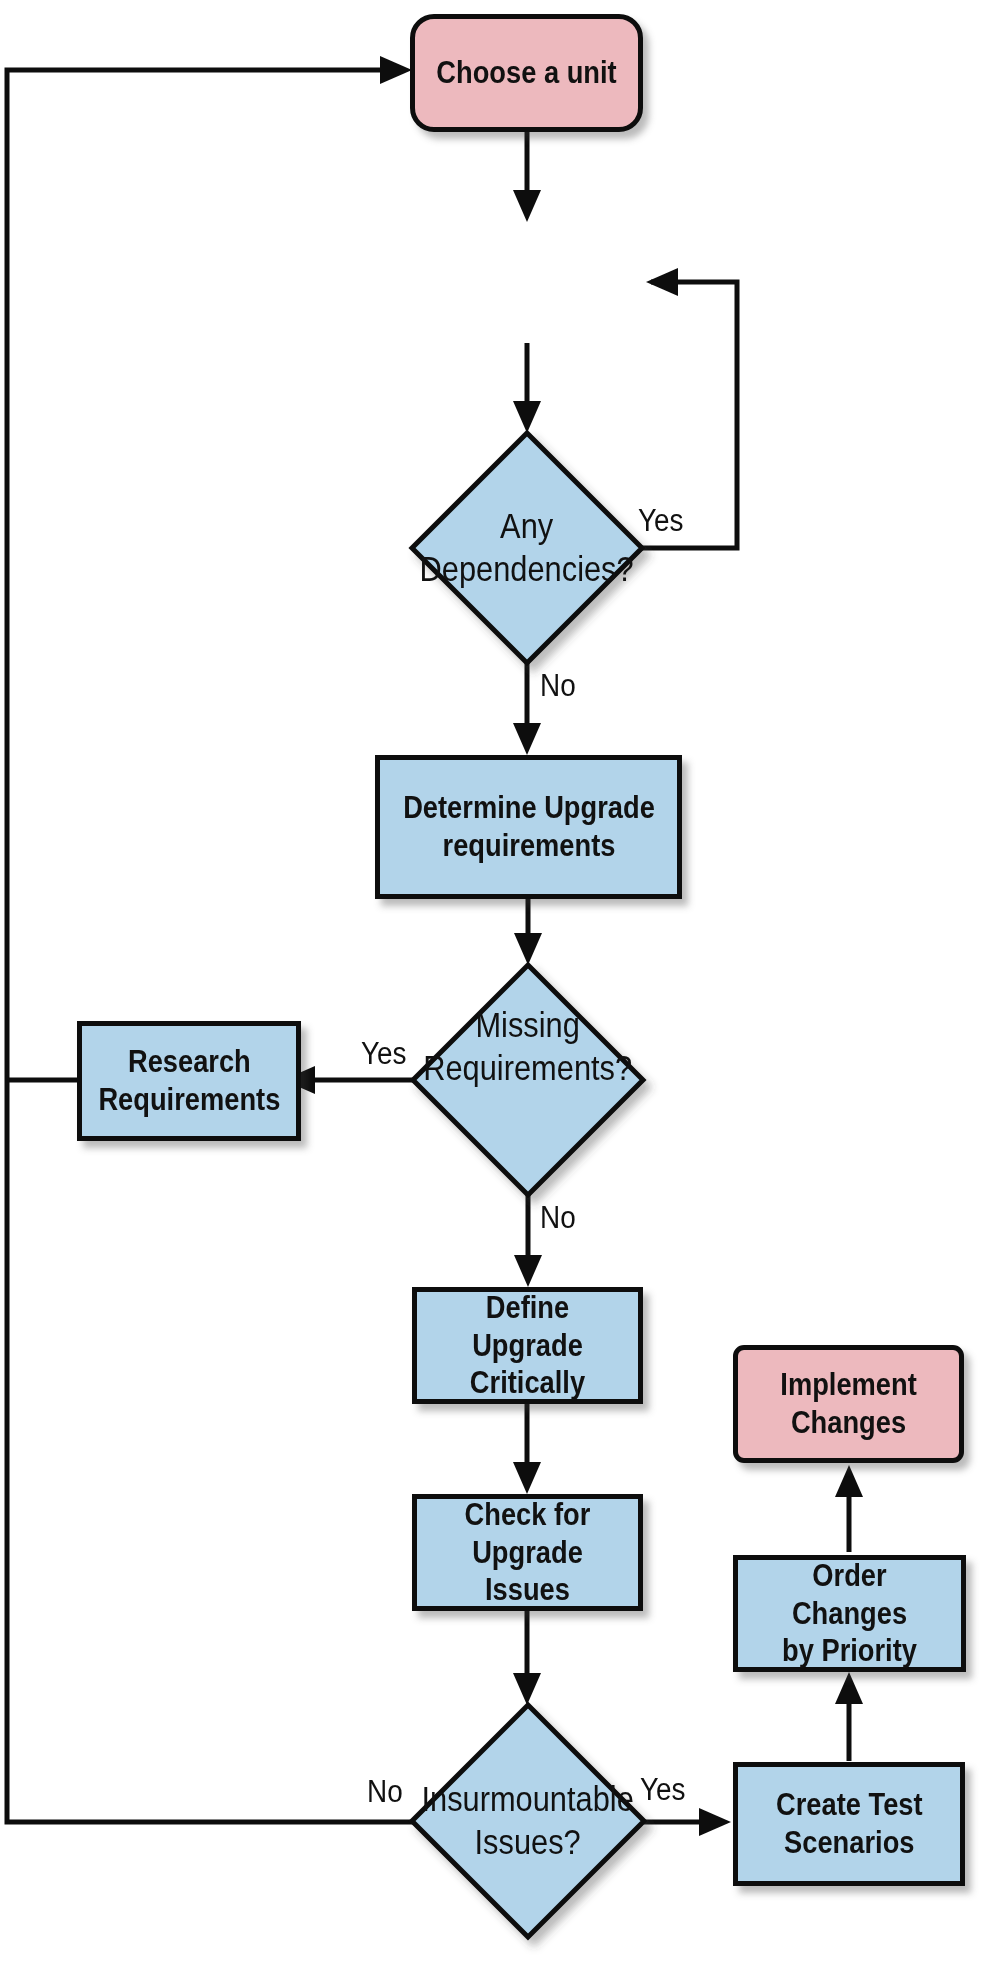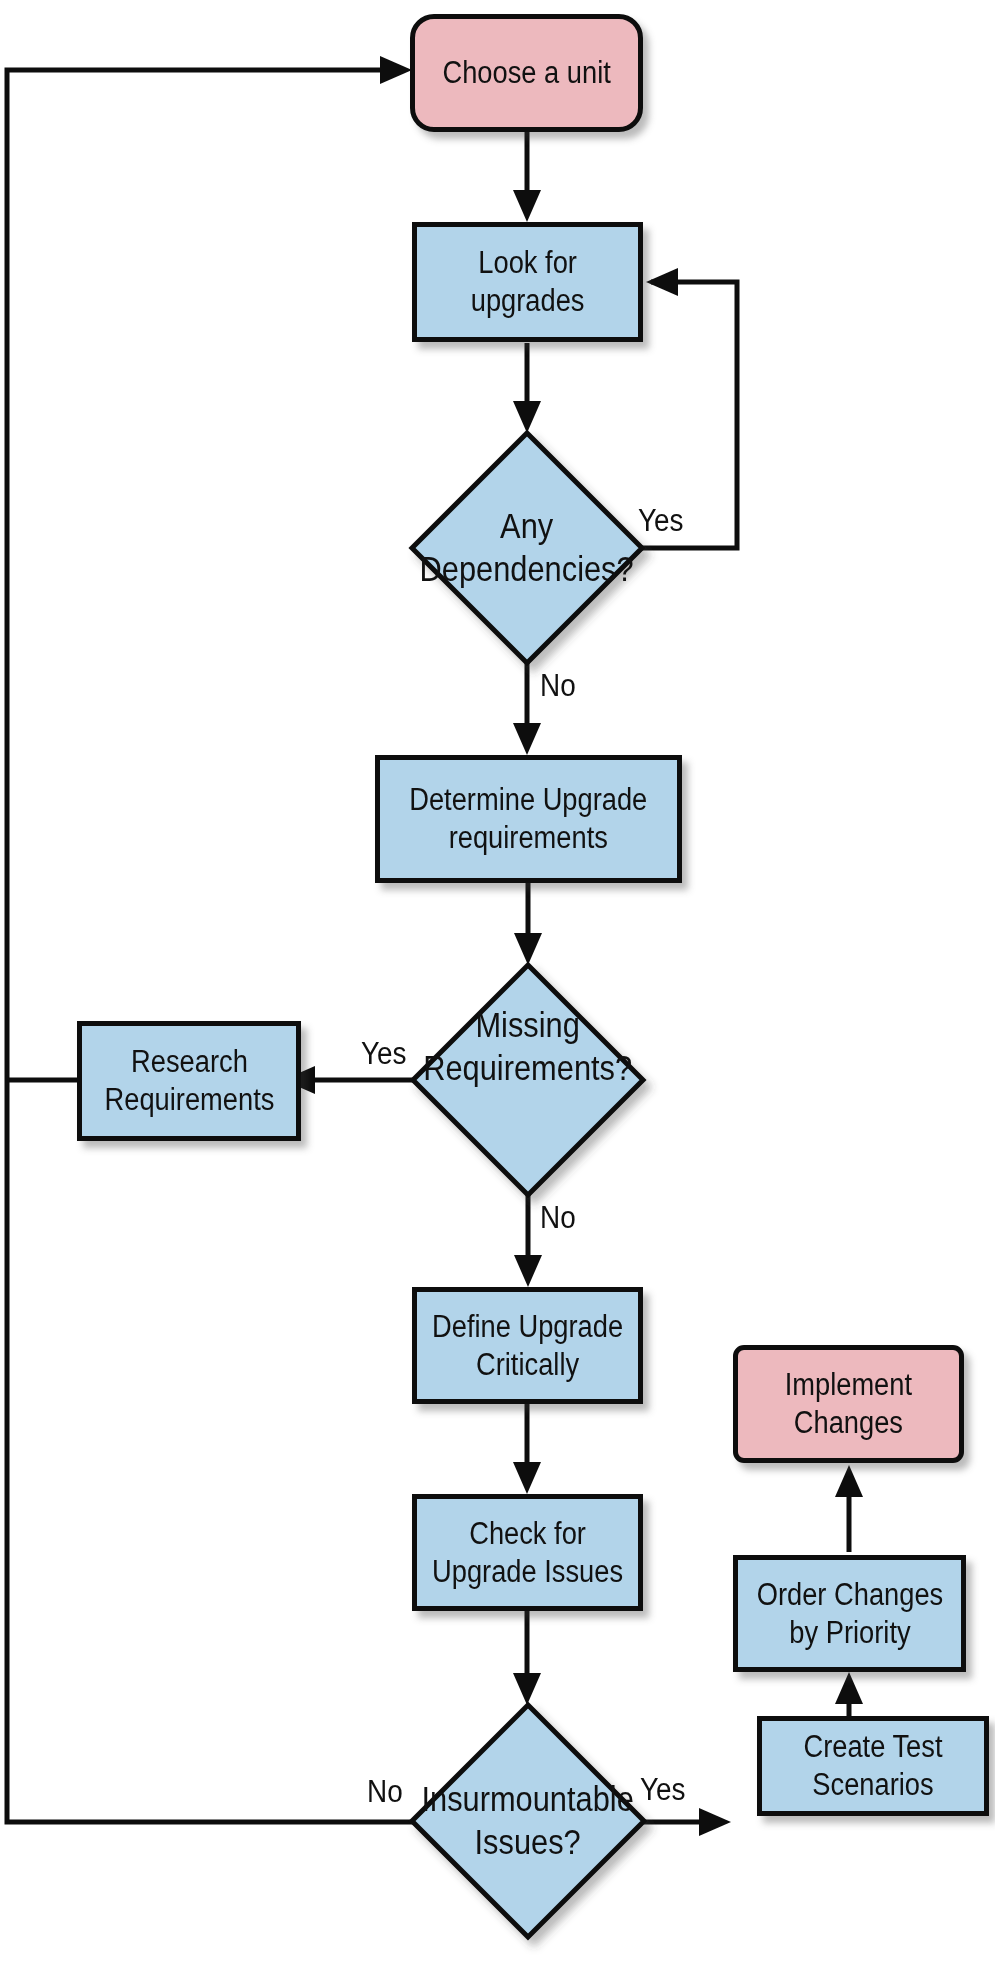--- a/index.html
+++ b/index.html
@@ -25,21 +25,21 @@
     position: absolute;
     display: flex;
     align-items: center;
     justify-content: center;
     text-align: center;
     border: 5px solid var(--stroke);
     background: var(--process-fill);
     box-shadow: 6px 7px 7px rgba(60,60,60,0.35);
     font-size: 31px;
     line-height: 1.22;
-    font-weight: 400;
+    font-weight: 700;
   }
   .node.terminal {
     background: var(--terminal-fill);
     border-radius: 24px;
   }
   .node .lbl, .dlabel .lbl {
     white-space: pre-line;
     transform: scaleX(0.88);
     transform-origin: 50% 50%;
   }
@@ -120,46 +120,42 @@
 
     <polygon class="diamond" filter="url(#ds)" points="527,433 642,548 527,663 412,548"></polygon>
     <polygon class="diamond" filter="url(#ds)" points="528,965 643,1080 528,1195 413,1080"></polygon>
     <polygon class="diamond" filter="url(#ds)" points="528,1705 644,1821 528,1937 412,1821"></polygon>
   </svg>
 
   <div class="node terminal" style="left:410px; top:14px; width:233px; height:118px;">
     <span class="lbl">Choose a unit</span>
   </div>
 
-  <div class="node" style="left:412px; top:222px; width:231px; height:120px;">
-    <span class="lbl">Look for
-upgrades</span>
-  </div>
 
-  <div class="node" style="left:375px; top:755px; width:307px; height:128px;">
+  <div class="node" style="left:375px; top:755px; width:307px; height:144px;">
     <span class="lbl">Determine Upgrade
 requirements</span>
   </div>
 
   <div class="node" style="left:77px; top:1021px; width:224px; height:120px;">
     <span class="lbl">Research
 Requirements</span>
   </div>
 
   <div class="node" style="left:412px; top:1287px; width:231px; height:117px;">
     <span class="lbl">Define Upgrade
 Critically</span>
   </div>
 
   <div class="node" style="left:412px; top:1494px; width:231px; height:117px;">
     <span class="lbl">Check for
 Upgrade Issues</span>
   </div>
 
-  <div class="node" style="left:733px; top:1716px; width:232px; height:100px;margin-left:24px;">
+  <div class="node" style="left:733px; top:1762px; width:232px; height:124px;">
     <span class="lbl">Create Test
 Scenarios</span>
   </div>
 
   <div class="node" style="left:733px; top:1555px; width:233px; height:117px;">
     <span class="lbl">Order Changes
 by Priority</span>
   </div>
 
   <div class="node terminal" style="left:733px; top:1345px; width:231px; height:118px;border-radius:11px;">

